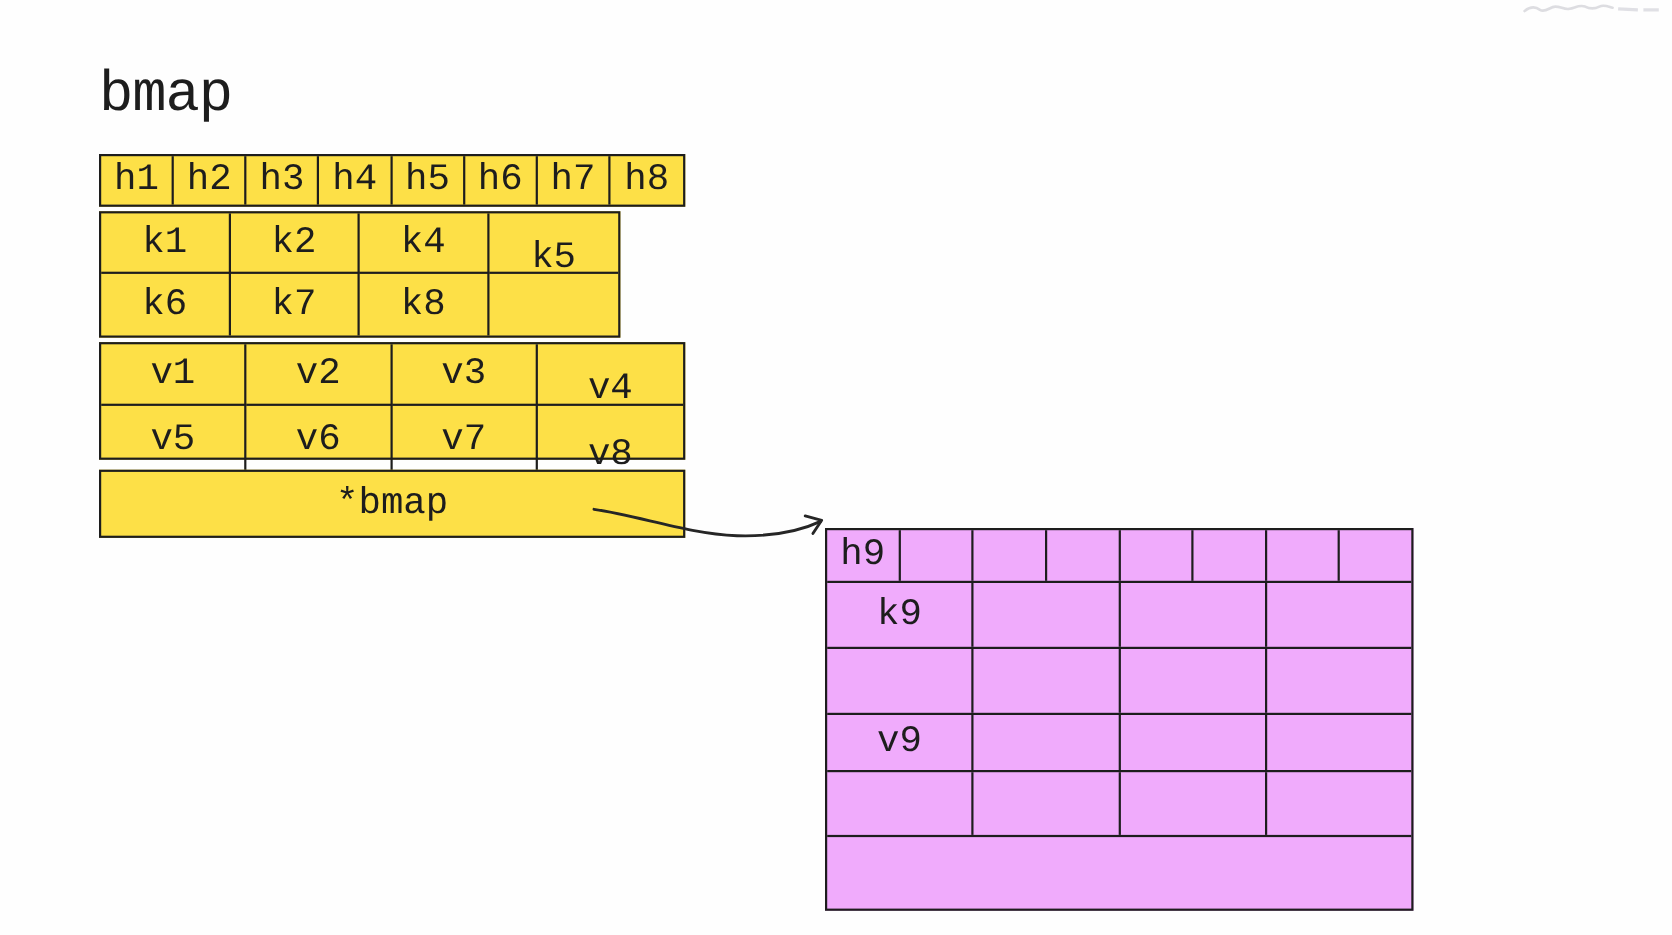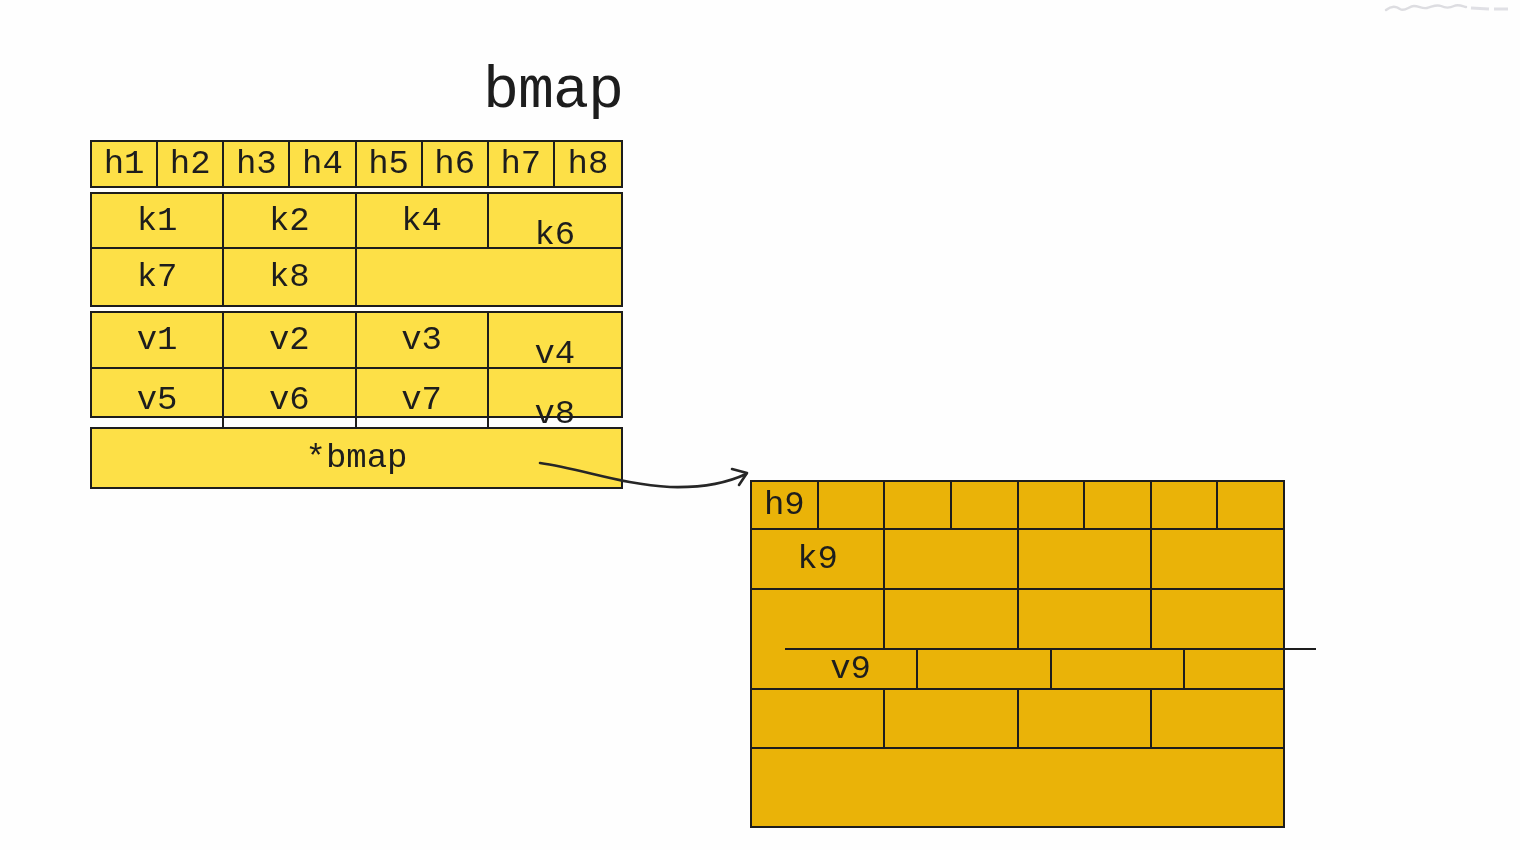--- a/index.html
+++ b/index.html
@@ -13,22 +13,22 @@
     overflow: hidden;
     font-family: "Liberation Mono", "DejaVu Sans Mono", monospace;
     color: #1d1d1d;
   }
 
   .title {
     position: absolute;
     left: 90px;
     top: 58px;
     width: 533px;
-    text-align: right;
-    font-size: 60px;
+    text-align: left;
+    font-size: 52px;
     line-height: 1.1;
     letter-spacing: -1px;
     white-space: pre;
   }
 
   
   .sec {
     position: absolute;
     border: 2px solid #1d1d1d;
     background: #fde047;
@@ -40,51 +40,51 @@
     font-size: 34px;
     line-height: 1;
     white-space: pre;
   }
 
   .t1-header { left: 90px; top: 140px; width: 533px; height: 48px;
     display: grid; grid-template-columns: repeat(8, 1fr); }
   .t1-header .cell { border-right: 2px solid #1d1d1d; }
   .t1-header .cell:nth-child(8) { border-right: none; }
 
-  .t1-keys { left: 90px; top: 192px; width: 533px; height: 115px;
+  .t1-keys { left: 90px; top: 192px; width: 474px; height: 115px;
     display: grid; grid-template-columns: repeat(4, 1fr); grid-template-rows: 55px 1fr; }
   .t1-values { left: 90px; top: 311px; width: 533px; height: 107px;
     display: grid; grid-template-columns: repeat(4, 1fr); grid-template-rows: 56px 1fr; }
   .pair4 .cell { border-right: 2px solid #1d1d1d; }
   .pair4 .cell:nth-child(4n) { border-right: none; margin-top: 28px; }
   .pair4 .cell:nth-child(-n+4) { border-bottom: 2px solid #1d1d1d; }
 
   .t1-overflow { left: 90px; top: 427px; width: 533px; height: 62px;
     display: flex; align-items: center; justify-content: center; gap: 38px;
     font-size: 34px; }
   .t1-overflow span { white-space: pre; }
 
   
   .t2 {
     position: absolute;
     left: 750px; top: 480px;
     width: 535px; height: 348px;
     border: 2px solid #1d1d1d;
-    background: #eab308;
+    background: #f0abfc;
     display: flex;
     flex-direction: column;
   }
   .t2-row { display: flex; width: 100%; }
   .t2-row + .t2-row { border-top: 2px solid #1d1d1d; }
   .t2-row .cell { flex: 1; border-right: 2px solid #1d1d1d; }
   .t2-row .cell:last-child { border-right: none; }
   .t2-hrow   { height: 46px; }
   .t2-krow1  { height: 60px; }
   .t2-krow2  { height: 60px; }
-  .t2-vrow1  { height: 40px; margin-left: 33px; }
+  .t2-vrow1  { height: 52px; }
   .t2-vrow2  { height: 59px; }
   .t2-orow   { flex: 1; }
   .t2-orow .cell { border-right: none; }
 
   .arrow-svg { position: absolute; left: 520px; top: 450px; }
   .scribble-svg { position: absolute; left: 1383px; top: 1px; }
 </style>
 </head>
 <body>
 
@@ -105,20 +105,21 @@
     <div class="cell">h5</div>
     <div class="cell">h6</div>
     <div class="cell">h7</div>
     <div class="cell">h8</div>
   </div>
 
   <div class="sec t1-keys pair4">
     <div class="cell">k1</div>
     <div class="cell">k2</div>
     <div class="cell">k4</div>
+    <div class="cell">k5</div>
     <div class="cell">k6</div>
     <div class="cell">k7</div>
     <div class="cell">k8</div>
   </div>
 
   <div class="sec t1-values pair4">
     <div class="cell">v1</div>
     <div class="cell">v2</div>
     <div class="cell">v3</div>
     <div class="cell">v4</div>

